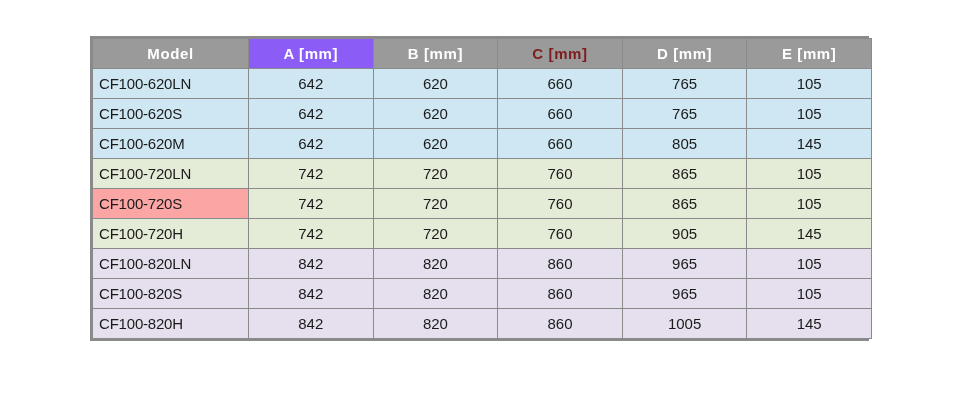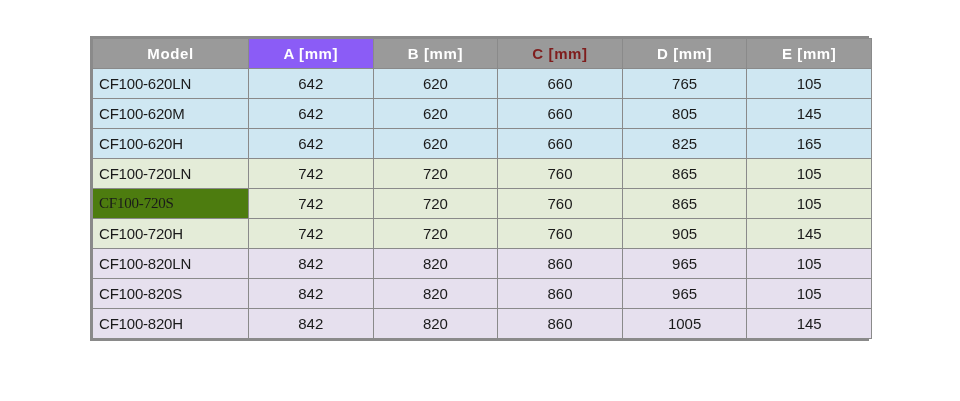--- a/index.html
+++ b/index.html
@@ -102,45 +102,45 @@
       <tbody id="spec-body">
           <tr class="row-group-blue">
             <td class="model-cell" style="background: rgb(207, 231, 242); border-color: rgb(138, 138, 138);">CF100-620LN</td>
             <td style="background: rgb(207, 231, 242); border-color: rgb(138, 138, 138);">642</td>
             <td style="background: rgb(207, 231, 242); border-color: rgb(138, 138, 138);">620</td>
             <td style="background: rgb(207, 231, 242); border-color: rgb(138, 138, 138);">660</td>
             <td style="background: rgb(207, 231, 242); border-color: rgb(138, 138, 138);">765</td>
             <td style="background: rgb(207, 231, 242); border-color: rgb(138, 138, 138);">105</td>
           </tr>
           <tr class="row-group-blue">
+            <td class="model-cell" style="background: rgb(207, 231, 242); border-color: rgb(138, 138, 138);">CF100-620S</td>
+            <td style="background: rgb(207, 231, 242); border-color: rgb(138, 138, 138);">642</td>
+            <td style="background: rgb(207, 231, 242); border-color: rgb(138, 138, 138);">620</td>
+            <td style="background: rgb(207, 231, 242); border-color: rgb(138, 138, 138);">660</td>
+            <td style="background: rgb(207, 231, 242); border-color: rgb(138, 138, 138);">765</td>
+            <td style="background: rgb(207, 231, 242); border-color: rgb(138, 138, 138);">105</td>
+          </tr>
+          <tr class="row-group-blue">
             <td class="model-cell" style="background: rgb(207, 231, 242); border-color: rgb(138, 138, 138);">CF100-620M</td>
             <td style="background: rgb(207, 231, 242); border-color: rgb(138, 138, 138);">642</td>
             <td style="background: rgb(207, 231, 242); border-color: rgb(138, 138, 138);">620</td>
             <td style="background: rgb(207, 231, 242); border-color: rgb(138, 138, 138);">660</td>
             <td style="background: rgb(207, 231, 242); border-color: rgb(138, 138, 138);">805</td>
             <td style="background: rgb(207, 231, 242); border-color: rgb(138, 138, 138);">145</td>
-          </tr>
-          <tr class="row-group-blue">
-            <td class="model-cell" style="background: rgb(207, 231, 242); border-color: rgb(138, 138, 138);">CF100-620H</td>
-            <td style="background: rgb(207, 231, 242); border-color: rgb(138, 138, 138);">642</td>
-            <td style="background: rgb(207, 231, 242); border-color: rgb(138, 138, 138);">620</td>
-            <td style="background: rgb(207, 231, 242); border-color: rgb(138, 138, 138);">660</td>
-            <td style="background: rgb(207, 231, 242); border-color: rgb(138, 138, 138);">825</td>
-            <td style="background: rgb(207, 231, 242); border-color: rgb(138, 138, 138);">165</td>
           </tr>
           <tr class="row-group-green">
             <td class="model-cell" style="background: rgb(228, 236, 216); border-color: rgb(138, 138, 138);">CF100-720LN</td>
             <td style="background: rgb(228, 236, 216); border-color: rgb(138, 138, 138);">742</td>
             <td style="background: rgb(228, 236, 216); border-color: rgb(138, 138, 138);">720</td>
             <td style="background: rgb(228, 236, 216); border-color: rgb(138, 138, 138);">760</td>
             <td style="background: rgb(228, 236, 216); border-color: rgb(138, 138, 138);">865</td>
             <td style="background: rgb(228, 236, 216); border-color: rgb(138, 138, 138);">105</td>
           </tr>
           <tr class="row-group-green">
-            <td class="model-cell" style="background: #4d7c0f; border-color: rgb(138, 138, 138); font-family: Liberation Serif, serif;">CF100-720S</td>
+            <td class="model-cell" style="background: #fca5a5; border-color: rgb(138, 138, 138);">CF100-720S</td>
             <td style="background: rgb(228, 236, 216); border-color: rgb(138, 138, 138);">742</td>
             <td style="background: rgb(228, 236, 216); border-color: rgb(138, 138, 138);">720</td>
             <td style="background: rgb(228, 236, 216); border-color: rgb(138, 138, 138);">760</td>
             <td style="background: rgb(228, 236, 216); border-color: rgb(138, 138, 138);">865</td>
             <td style="background: rgb(228, 236, 216); border-color: rgb(138, 138, 138);">105</td>
           </tr>
           <tr class="row-group-green">
             <td class="model-cell" style="background: rgb(228, 236, 216); border-color: rgb(138, 138, 138);">CF100-720H</td>
             <td style="background: rgb(228, 236, 216); border-color: rgb(138, 138, 138);">742</td>
             <td style="background: rgb(228, 236, 216); border-color: rgb(138, 138, 138);">720</td>

